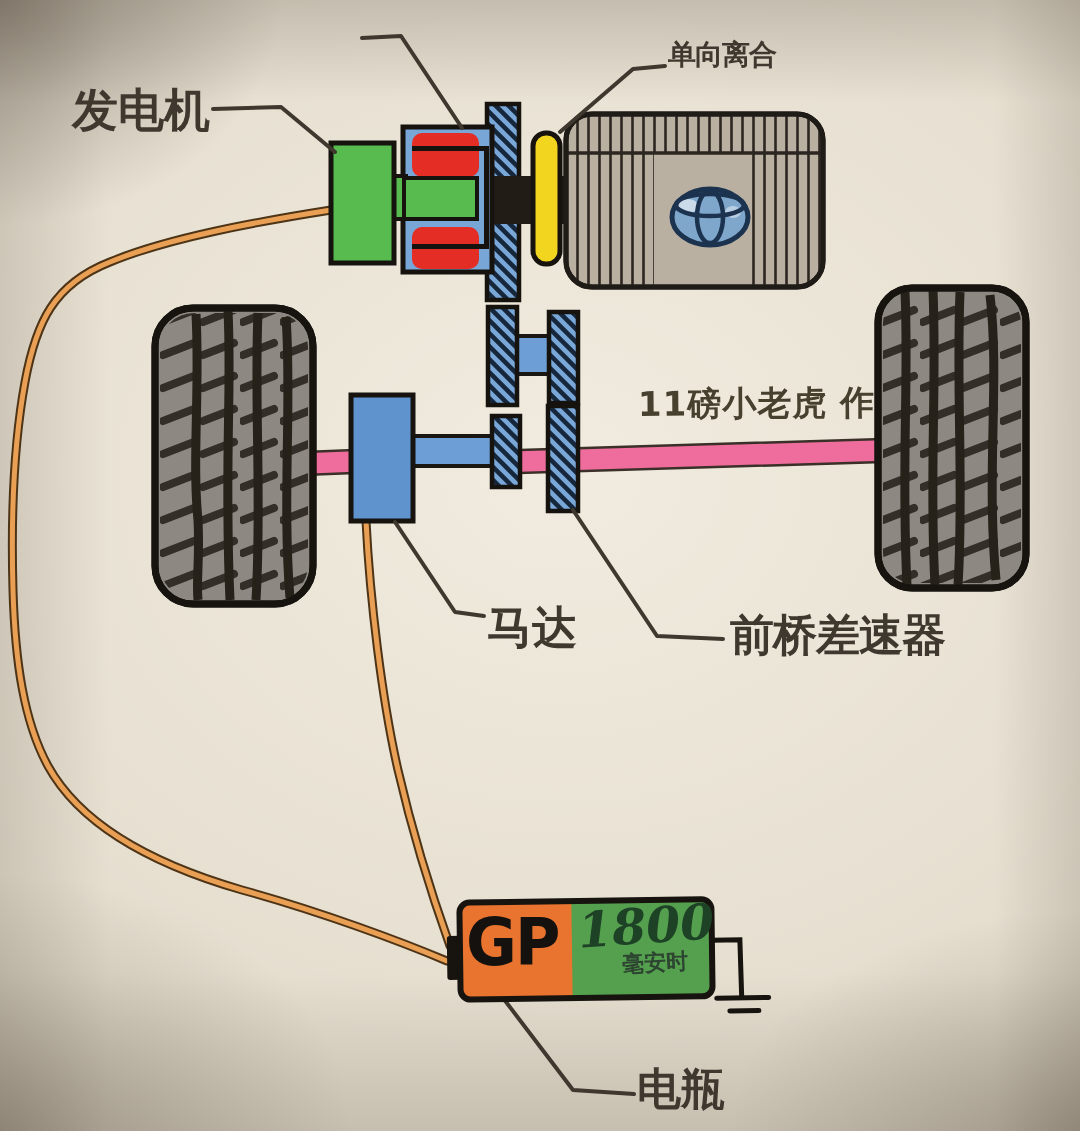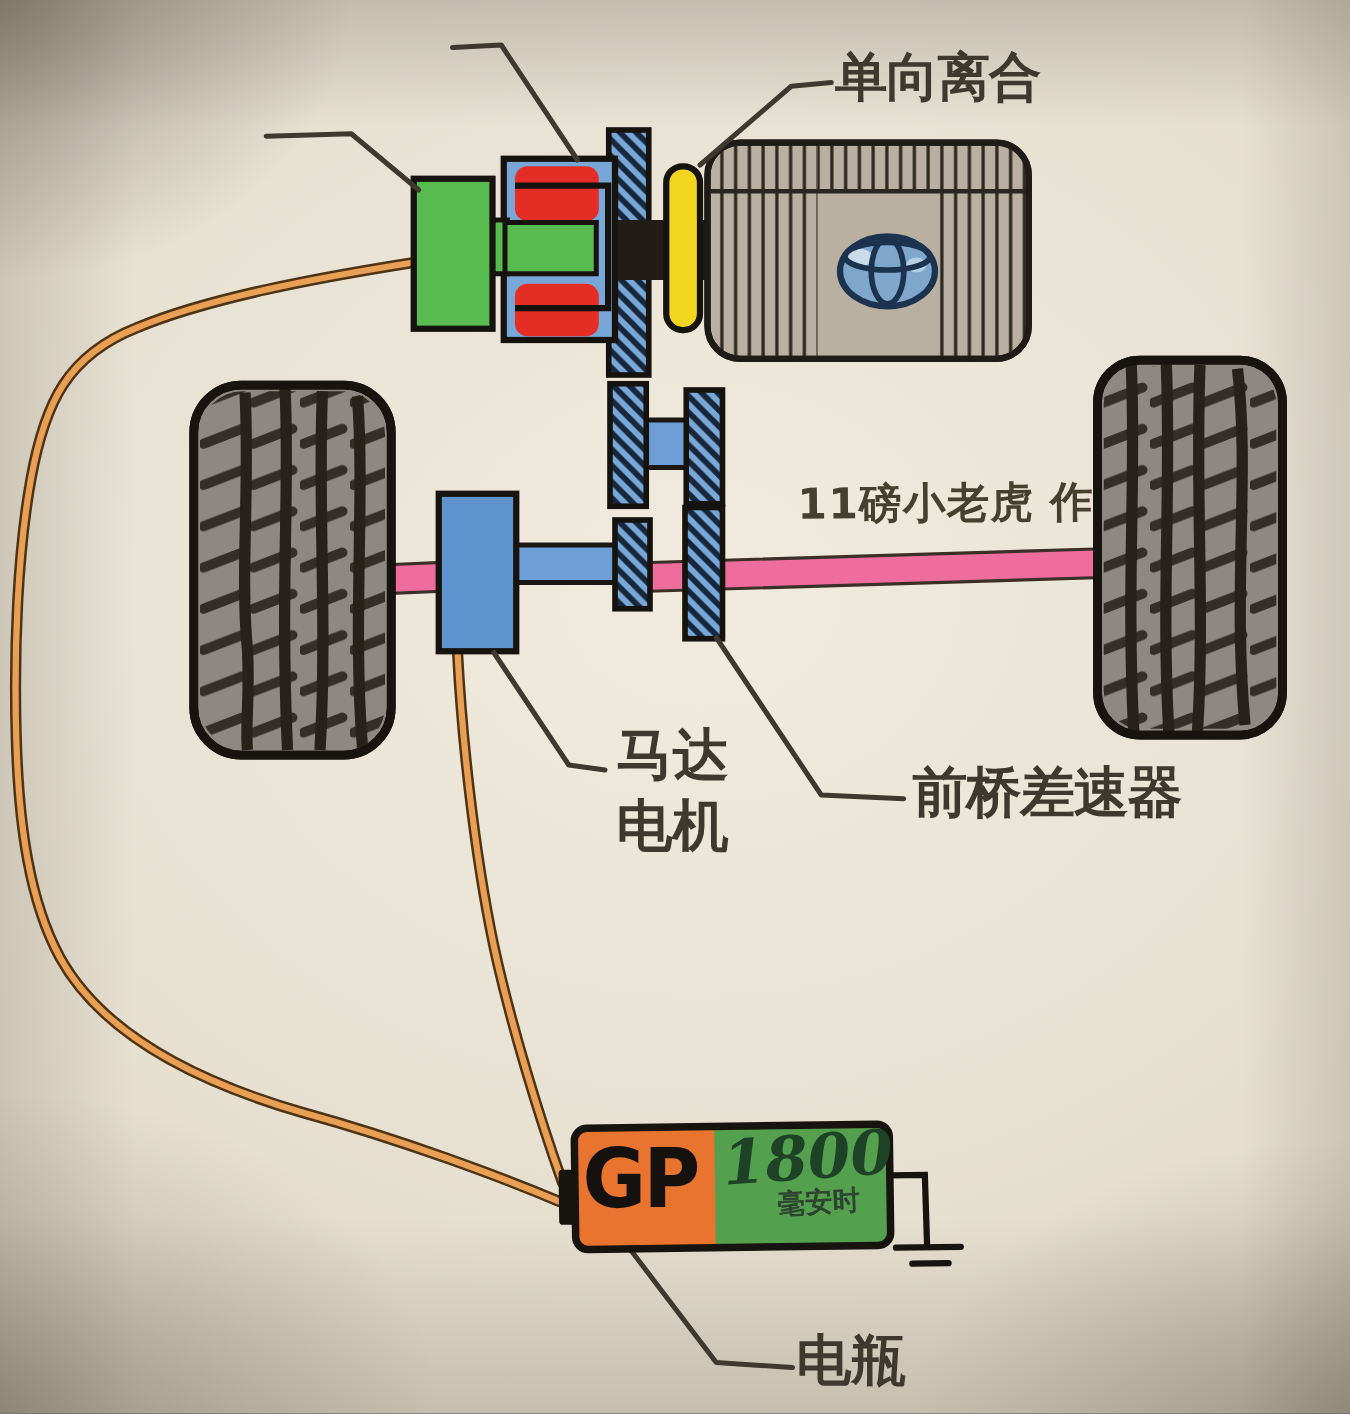--- a/index.html
+++ b/index.html
@@ -22,22 +22,22 @@
   svg.draw{position:absolute;left:0;top:0;}
   .hand{
     position:absolute;
     color:#3f382e;
     white-space:nowrap;
     line-height:1.05;
     font-weight:600;
   }
   .lbl-power-split{left:166px;top:12px;font-size:40px;letter-spacing:-1px;}
   .lbl-generator{left:72px;top:86px;font-size:46px;letter-spacing:0px;}
-  .lbl-clutch{left:668px;top:40px;font-size:42px;letter-spacing:-1px;}
-  .lbl-motor{left:487px;top:576px;font-size:45px;text-align:right;width:96px;line-height:1.26;}
+  .lbl-clutch{left:668px;top:40px;font-size:28px;letter-spacing:-1px;}
+  .lbl-motor{left:487px;top:600px;font-size:45px;text-align:left;width:96px;line-height:1.26;}
   .lbl-diff{left:730px;top:612px;font-size:44px;letter-spacing:-1px;}
   .lbl-batt{left:637px;top:1066px;font-size:44px;}
   .lbl-sig{left:638px;top:386px;font-size:34px;font-weight:600;color:#48402f;letter-spacing:1px;transform:rotate(-0.5deg);}
   .bat-gp{left:466px;top:908px;font-size:62px;font-weight:900;color:#14110e;letter-spacing:-2px;transform:scaleY(1.06);transform-origin:top left;}
   .bat-1800{left:578px;top:901px;font-size:49px;font-style:italic;font-family:"DejaVu Serif",serif;color:#1e4226;transform:rotate(-4deg);font-weight:600;}
   .bat-mah{left:622px;top:951px;font-size:22px;font-weight:bold;color:#2c4430;transform:rotate(-3deg);}
 </style>
 </head>
 <body>
 
@@ -161,24 +161,24 @@
     </g>
     <rect x="460" y="901" width="252" height="97" rx="10" fill="none" stroke="#17130f" stroke-width="6"></rect>
     <g stroke="#17130f" stroke-width="5" fill="none" stroke-linecap="round">
       <path d="M712 942 L740 942 L741 998"></path>
       <line x1="716" y1="1000" x2="768" y2="1000"></line>
       <line x1="729" y1="1013" x2="758" y2="1013"></line>
     </g>
   </g>
 </svg>
 
+<div class="hand lbl-generator">发电机</div>
 <div class="hand lbl-clutch">单向离合</div>
 <div class="hand lbl-motor">
   <div>马达</div>
-  <div>电机</div>
 </div>
 <div class="hand lbl-diff">前桥差速器</div>
 <div class="hand lbl-batt">电瓶</div>
 <div class="hand lbl-sig">11磅小老虎 作</div>
 
 <div class="hand bat-gp">GP</div>
 <div class="hand bat-1800">1800</div>
 <div class="hand bat-mah">毫安时</div>
 
 </div>

